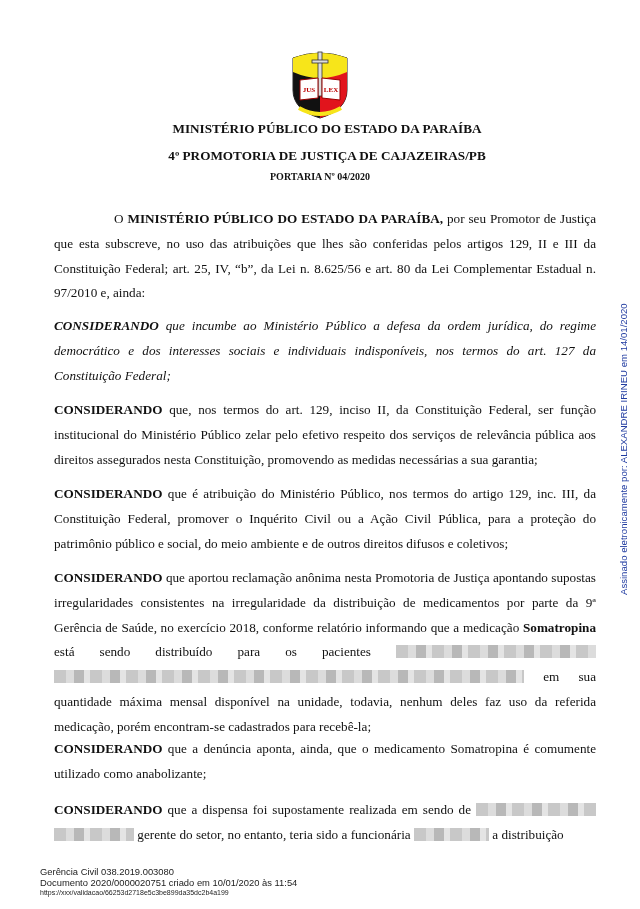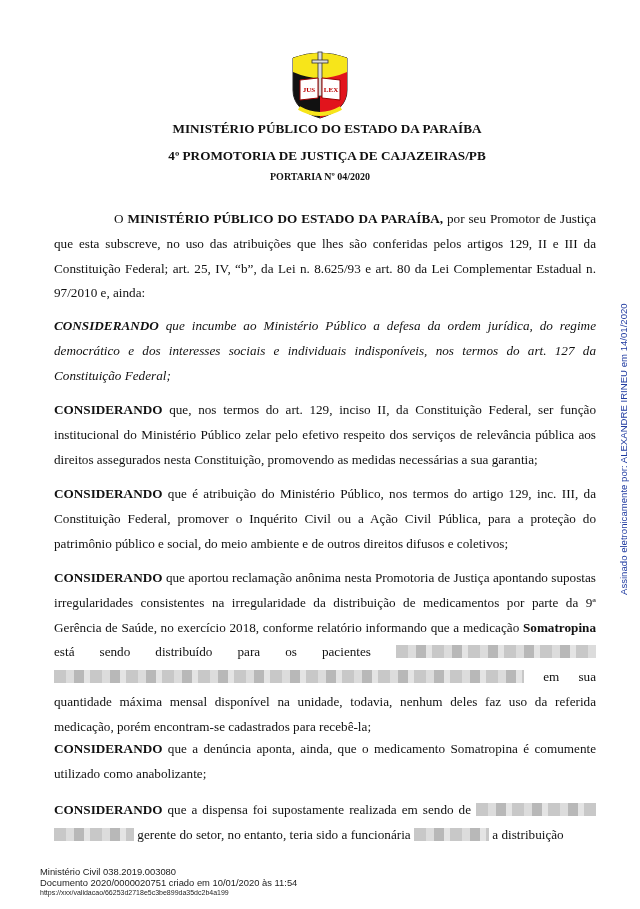--- a/index.html
+++ b/index.html
@@ -35,21 +35,21 @@
     <text x="42" y="42" font-size="7" font-weight="bold" fill="#b00" text-anchor="middle" font-family="Liberation Serif, serif">LEX</text>
     <path d="M10 58 Q31 70 52 58" fill="none" stroke="#f7e51a" stroke-width="4"></path>
   </svg>
 </div>
 
 <div class="hdr hdr1">MINISTÉRIO PÚBLICO DO ESTADO DA PARAÍBA</div>
 <div class="hdr hdr2">4º PROMOTORIA DE JUSTIÇA DE CAJAZEIRAS/PB</div>
 <div class="portaria">PORTARIA Nº 04/2020</div>
 
 <div class="para indent" style="top:207px;">
-  <span>O </span><b>MINISTÉRIO PÚBLICO DO ESTADO DA PARAÍBA,</b><span> por seu Promotor de Justiça que esta subscreve, no uso das atribuições que lhes são conferidas pelos artigos 129, II e III da Constituição Federal; art. 25, IV, “b”, da Lei n. 8.625/93 e art. 80 da Lei Complementar Estadual n. 97/2010 e, ainda:</span>
+  <span>O </span><b>MINISTÉRIO PÚBLICO DO ESTADO DA PARAÍBA,</b><span> por seu Promotor de Justiça que esta subscreve, no uso das atribuições que lhes são conferidas pelos artigos 129, II e III da Constituição Federal; art. 25, IV, “b”, da Lei n. 8.625/56 e art. 80 da Lei Complementar Estadual n. 97/2010 e, ainda:</span>
 </div>
 
 <div class="para" style="top:314px;font-style:italic;">
   <b>CONSIDERANDO</b><span> que incumbe ao Ministério Público a defesa da ordem jurídica, do regime democrático e dos interesses sociais e individuais indisponíveis, nos termos do art. 127 da Constituição Federal;</span>
 </div>
 
 <div class="para" style="top:398px;">
   <b>CONSIDERANDO</b><span> que, nos termos do art. 129, inciso II, da Constituição Federal, ser função institucional do Ministério Público zelar pelo efetivo respeito dos serviços de relevância pública aos direitos assegurados nesta Constituição, promovendo as medidas necessárias a sua garantia;</span>
 </div>
 
@@ -64,15 +64,15 @@
 <div class="para" style="top:737px;">
   <b>CONSIDERANDO</b><span> que a denúncia aponta, ainda, que o medicamento Somatropina é comumente utilizado como anabolizante;</span>
 </div>
 
 <div class="para" style="top:798px;">
   <b>CONSIDERANDO</b><span> que a dispensa foi supostamente realizada em sendo de </span><span class="blur" style="width:120px;"></span> <span class="blur" style="width:80px;"></span><span> gerente do setor, no entanto, teria sido a funcionária </span><span class="blur" style="width:75px;"></span><span> a distribuição</span>
 </div>
 
 <div class="side">Assinado eletronicamente por: ALEXANDRE IRINEU em 14/01/2020</div>
 
-<div class="foot f1">Ministério Civil 038.2019.003080</div>
+<div class="foot f1">Gerência Civil 038.2019.003080</div>
 <div class="foot f2">Documento 2020/0000020751 criado em 10/01/2020 às 11:54</div>
 <div class="foot f3">https://xxx/validacao/66253d2718e5c3be899da35dc2b4a199</div>
 
 </body></html>

